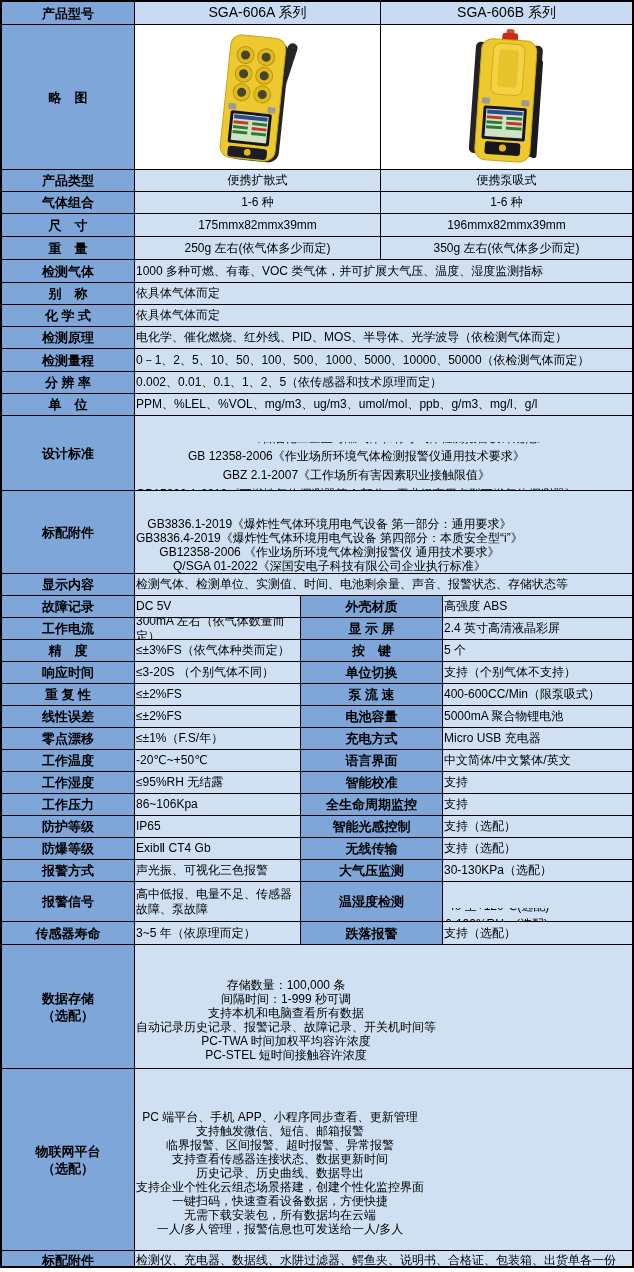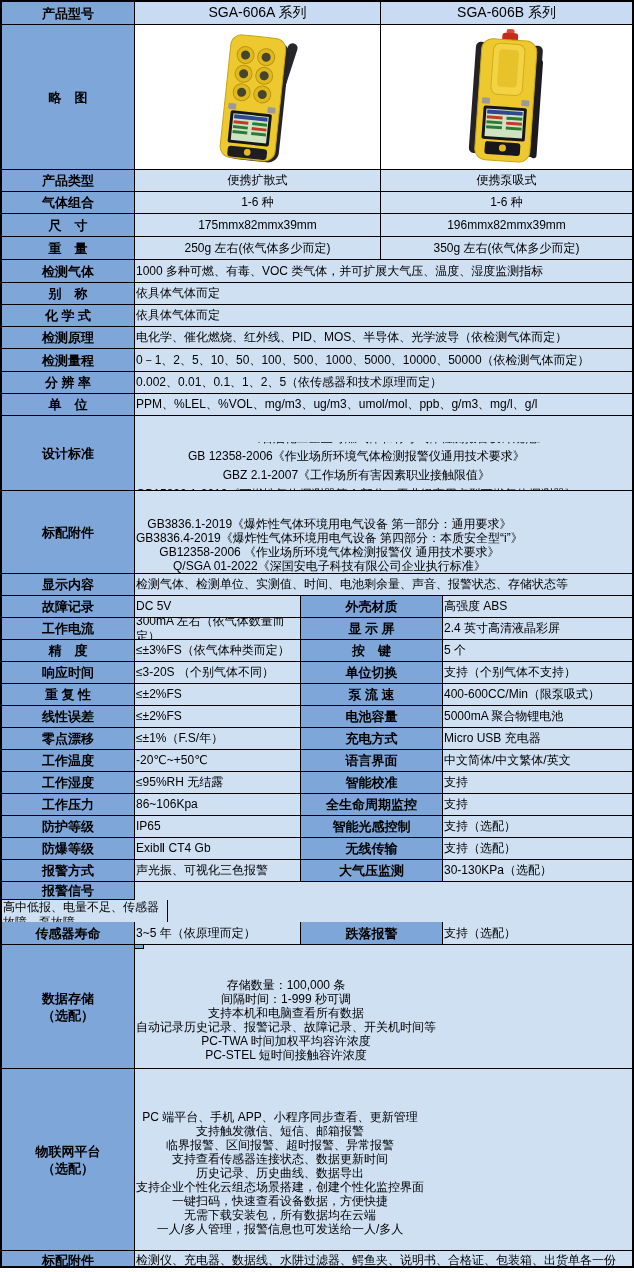--- a/index.html
+++ b/index.html
@@ -30,21 +30,21 @@
   .lines2{line-height:14px;}
   
   .w-l{width:133px;flex:none;}
   .w-a{width:246px;flex:none;}
   .w-b{flex:1;}
   .w-full{flex:1;}
   .w-q1{width:166px;flex:none;}
   .w-q2{width:142px;flex:none;}
   .w-q3{flex:1;}
   
-  .h19{height:19px;} .h22{height:22px;} .h23{height:23px;} .h40{height:40px;flex-direction:column;}
+  .h19{height:19px;} .h22{height:22px;} .h23{height:23px;} .h40{height:40px;}
   .h75{height:75px;} .h83{height:83px;} .h124{height:124px;} .h145{height:145px;} .h182{height:182px;}
 </style>
 </head>
 <body>
 
 <div class="table">
 
   <div class="row h23">
     <div class="cell lab w-l">产品型号</div>
     <div class="cell hdr w-a">SGA-606A 系列</div>

